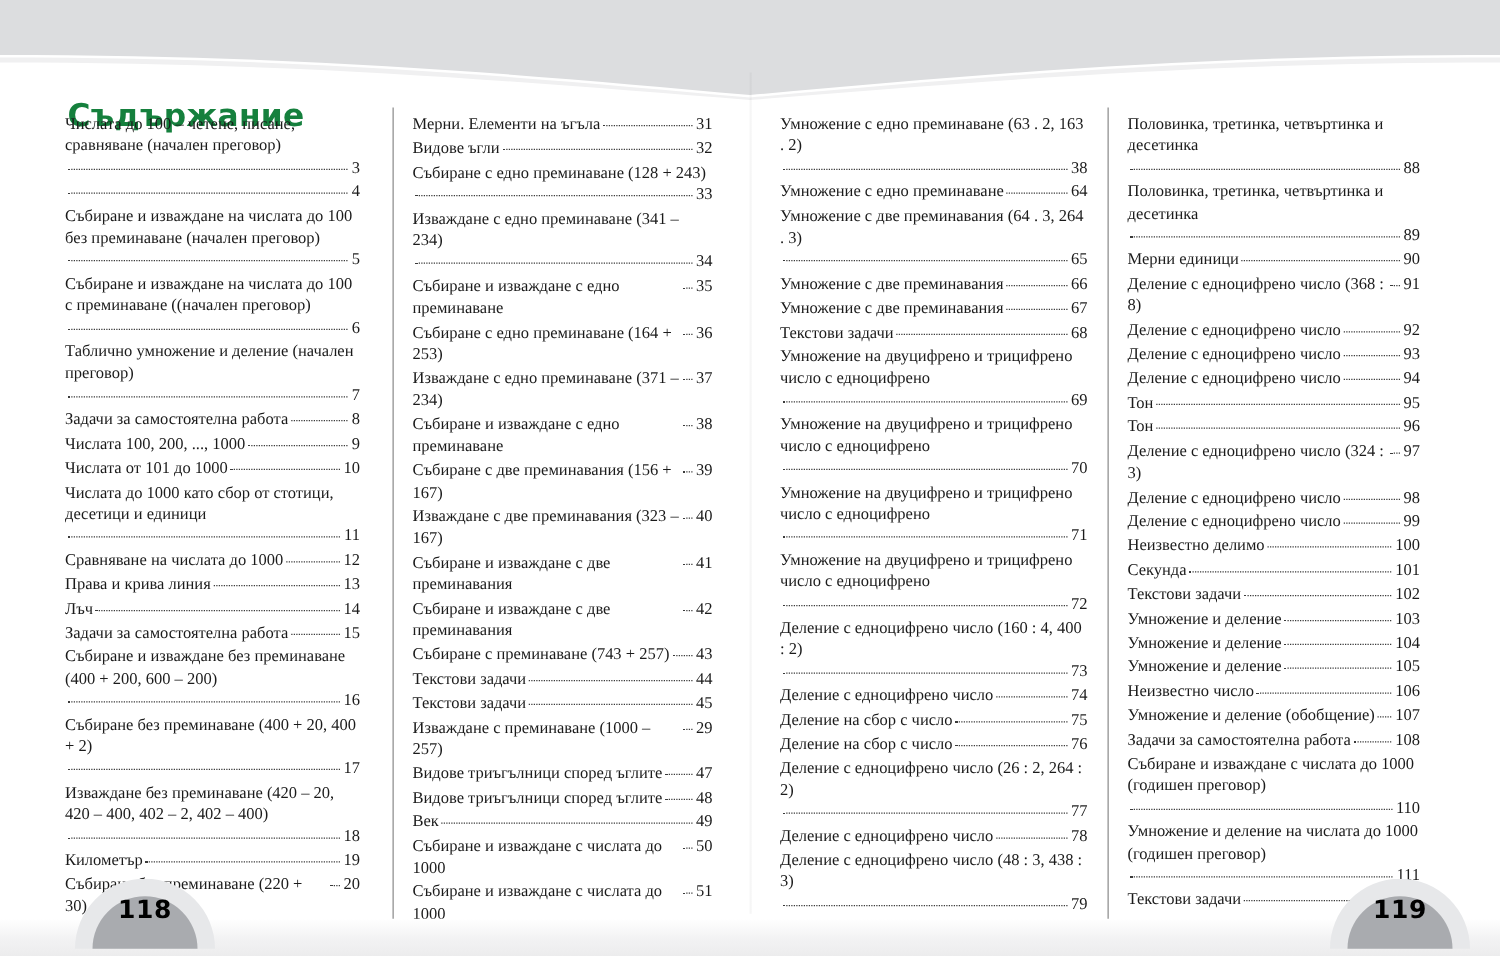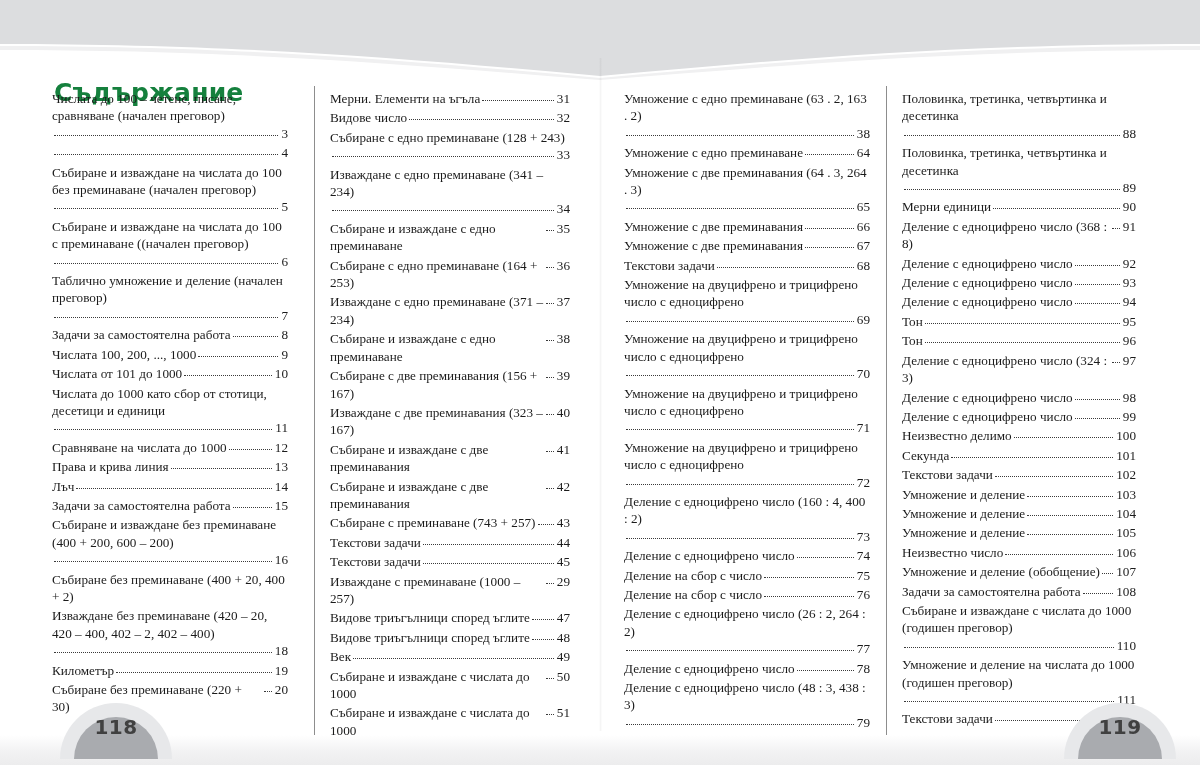--- a/index.html
+++ b/index.html
@@ -162,21 +162,21 @@
     background: #a9abaf;
   }
   .folio .num {
     position: absolute;
     left: 0; top: 12px;
     width: 112px;
     text-align: center;
     font-family: "DejaVu Sans", "Liberation Sans", sans-serif;
     font-weight: bold;
     font-size: 20px;
-    color: #404040;
+    color: #000000;
     letter-spacing: 0.5px;
   }
   .folio.left  { left: 60px; }
   .folio.right { left: 1064px; }
 </style>
 </head>
 <body>
 
 <div class="book">
 
@@ -249,21 +249,24 @@
         </div>
         <div class="entry">
           <span class="label">Задачи за самостоятелна работа</span>
           <span class="leader"></span>
           <span class="pg">15</span>
         </div>
         <div class="entry multi"><span class="label">Събиране и изваждане без преминаване (400 + 200, 600 – 200)</span><span class="tail">
             <span class="lead2"></span>
             <span class="pg">16</span>
           </span></div>
-        <div class="entry multi"><span class="label">Събиране без преминаване (400 + 20, 400 + 2)</span></div>
+        <div class="entry multi"><span class="label">Събиране без преминаване (400 + 20, 400 + 2)</span><span class="tail">
+            <span class="lead2"></span>
+            <span class="pg">17</span>
+          </span></div>
         <div class="entry multi"><span class="label">Изваждане без преминаване (420 – 20, 420 – 400,  402 – 2, 402 – 400)</span><span class="tail">
             <span class="lead2"></span>
             <span class="pg">18</span>
           </span></div>
         <div class="entry">
           <span class="label">Километър</span>
           <span class="leader"></span>
           <span class="pg">19</span>
         </div>
         <div class="entry">
@@ -272,21 +275,21 @@
           <span class="pg">20</span>
         </div>
       </div>
     <div class="col c2">
         <div class="entry">
           <span class="label">Мерни. Елементи на ъгъла</span>
           <span class="leader"></span>
           <span class="pg">31</span>
         </div>
         <div class="entry">
-          <span class="label">Видове число</span>
+          <span class="label">Видове ъгли</span>
           <span class="leader"></span>
           <span class="pg">32</span>
         </div>
         <div class="entry multi"><span class="label">Събиране с едно преминаване (128 + 243)</span><span class="tail">
             <span class="lead2"></span>
             <span class="pg">33</span>
           </span></div>
         <div class="entry multi"><span class="label">Изваждане с едно преминаване (341 – 234)</span><span class="tail">
             <span class="lead2"></span>
             <span class="pg">34</span>

